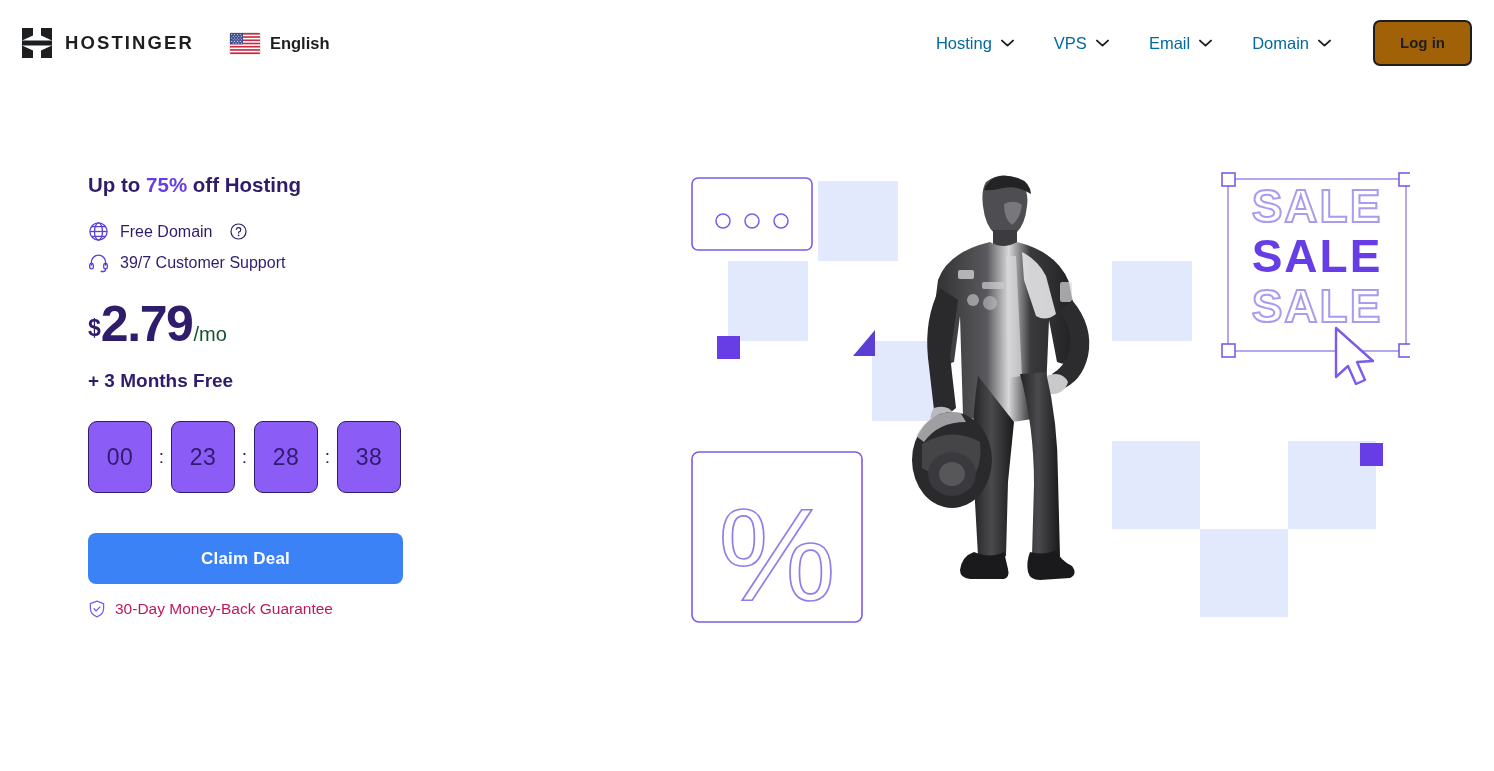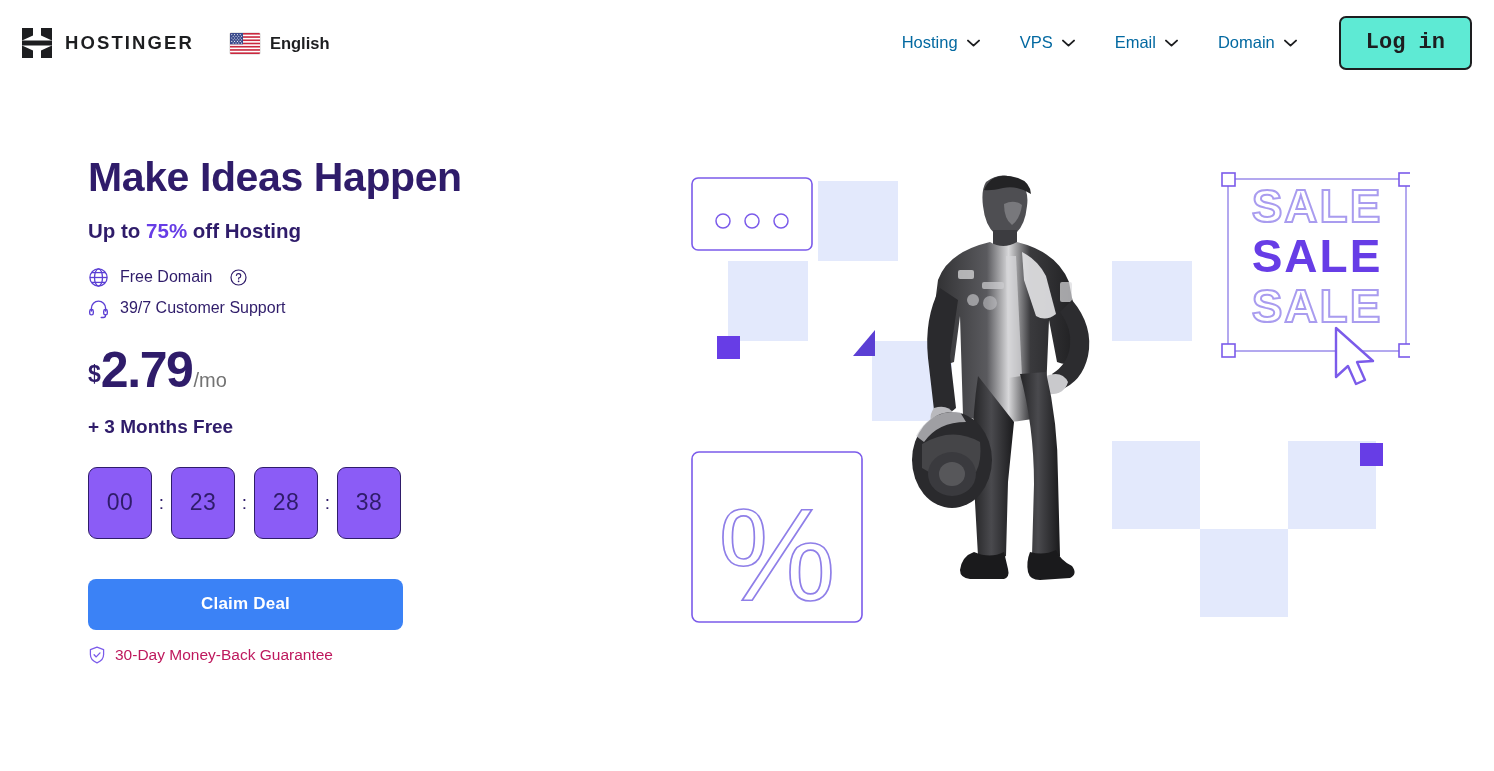--- a/index.html
+++ b/index.html
@@ -31,22 +31,22 @@
 
   .nav { margin-left: auto; display: flex; align-items: center; gap: 0; }
   .nav-item {
     display: flex; align-items: center; gap: 9px;
     font-size: 16.5px; color: #0369a1; font-weight: 400;
     padding: 10px 20px; cursor: pointer; white-space: nowrap;
   }
   .chev { width: 13px; height: 8px; display: block; }
   .login-btn {
     margin-left: 22px; border: 2px solid #1d1e20; border-radius: 7px;
-    background: #5eead4; color: #1d1e20; font-weight: 700; font-size: 22px;
-    padding: 12px 25px; cursor: pointer; font-family: Liberation Mono, monospace;
+    background: #a16207; color: #1d1e20; font-weight: 700; font-size: 15px;
+    padding: 12px 25px; cursor: pointer; font-family: Liberation Sans, sans-serif;
     line-height: 1.2;
   }
 
   
   .left { position: absolute; left: 88px; top: 155px; width: 520px; }
   .headline {
     font-size: 41px; font-weight: 700; color: #2f1c6a;
     letter-spacing: -0.4px; line-height: 1.12;
   }
   .subhead {
@@ -59,21 +59,21 @@
   .feature-label { font-size: 16px; color: #2f1c6a; text-align: right; }
   .ficon { width: 21px; height: 21px; display: block; flex: none; }
   .help-icon { width: 17px; height: 17px; margin-left: 7px; display: block; cursor: pointer; }
 
   .price-row { margin-top: 26px; display: flex; align-items: flex-end; }
   .currency { font-size: 23px; font-weight: 700; color: #2f1c6a; line-height: 1; padding-bottom: 9px; }
   .amount {
     font-size: 50px; font-weight: 700; color: #2f1c6a; line-height: 1;
     letter-spacing: -1.4px;
   }
-  .per { font-size: 20px; color: #737373; line-height: 1; padding-bottom: 5px; margin-left: 1px; }
+  .per { font-size: 20px; color: #14532d; line-height: 1; padding-bottom: 5px; margin-left: 1px; }
 
   .months { margin-top: 21px; font-size: 19px; font-weight: 700; color: #2f1c6a; }
 
   .timer { margin-top: 29px; display: flex; align-items: center; }
   .tbox {
     width: 64px; height: 72px; border: 1.7px solid #2f1c6a; border-radius: 9px;
     display: flex; align-items: center; justify-content: center;
     font-size: 23px; color: #2f1c6a; background: #8b5cf6; letter-spacing: .5px;
   }
   .tsep { width: 19px; text-align: center; font-size: 19px; color: #2f1c6a; }
@@ -187,21 +187,20 @@
               <path d="M1 1.6 L6.5 6.6 L12 1.6" fill="none" stroke="#1d1e20" stroke-width="1.9" stroke-linecap="round" stroke-linejoin="round"></path>
             </svg>
         </span>
       </div>
       <button class="login-btn">Log in</button>
     </nav>
   </header>
 
   <section class="left">
 
-    <h1 class="headline">Make Ideas Happen</h1>
 
     <div class="subhead">
       <span>Up to </span><span class="pct">75%</span><span> off Hosting</span>
     </div>
 
     <div class="features">
 
       <div class="feature">
         <span>
           <svg class="ficon" viewBox="0 0 21 21">

